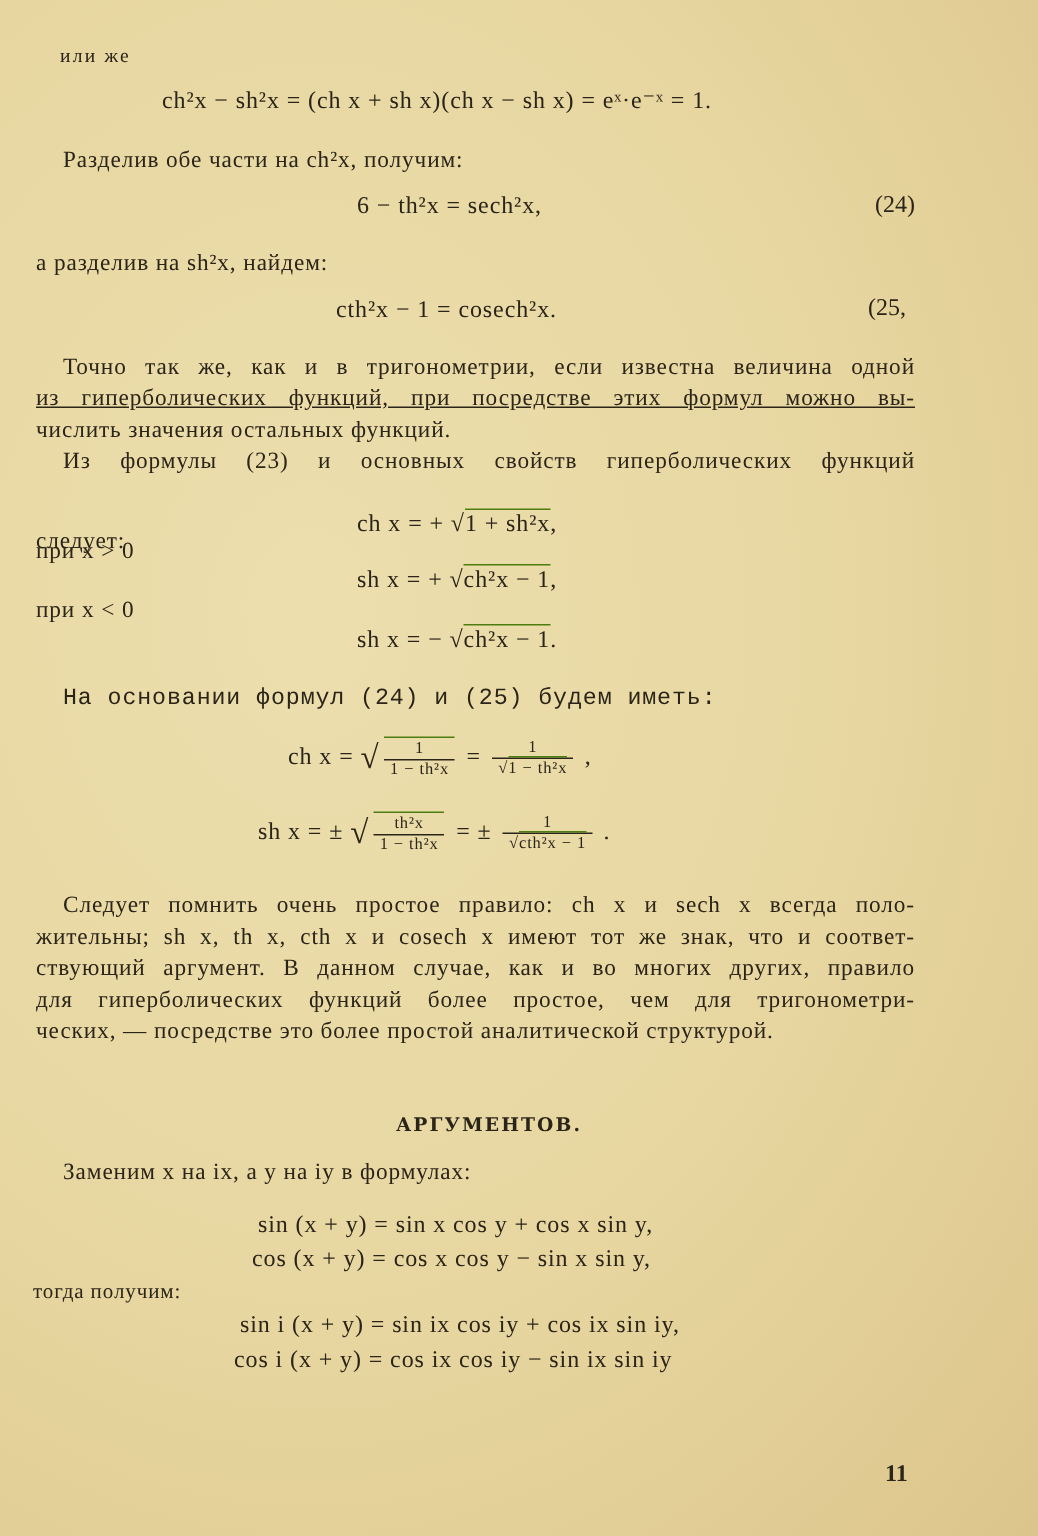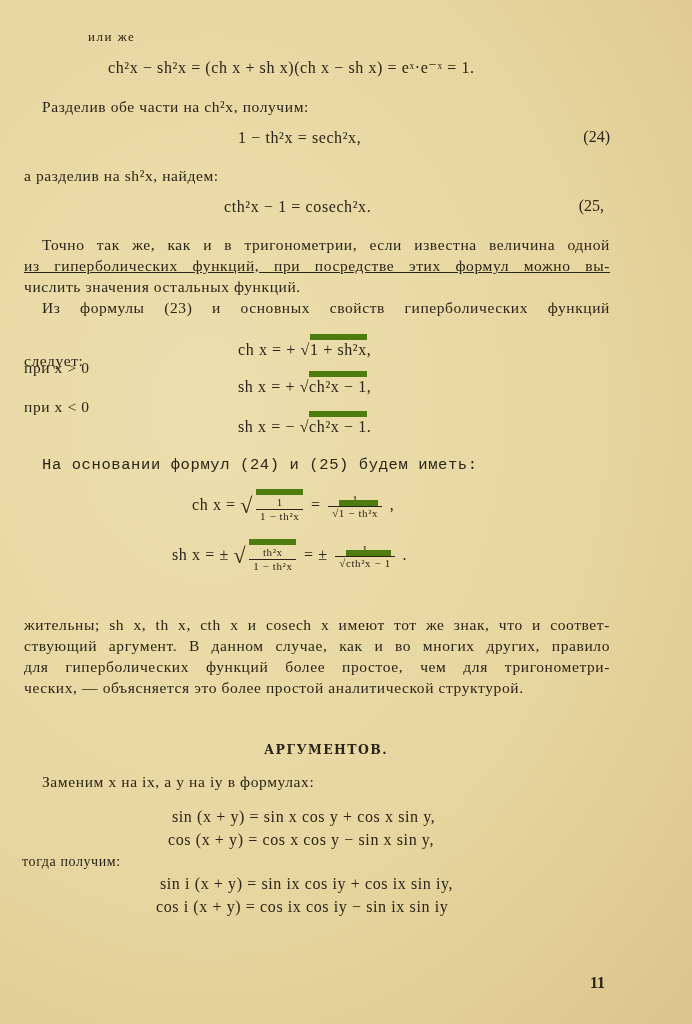--- a/index.html
+++ b/index.html
@@ -9,37 +9,37 @@
     font-family:"Liberation Serif","DejaVu Serif",serif;color:#2b2418;position:relative;}
   .page{position:absolute;left:0;top:0;width:692px;height:1024px;}
   .ln{position:absolute;white-space:nowrap;font-size:15.5px;line-height:20px;letter-spacing:0.6px;}
   .ind{left:42px;}
   .just{left:24px;width:586px;text-align:justify;text-align-last:justify;}
   .eq{font-size:16px;}
   .num{position:absolute;right:82px;font-size:16px;}
   .frac{display:inline-block;vertical-align:middle;text-align:center;font-size:11px;line-height:13px;margin:0 3px;}
   .frac .n{display:block;border-bottom:1px solid #2b2418;padding:0 4px;}
   .frac .d{display:block;padding:0 4px;}
-  .ov{border-top:6px solid #4d7c0f;padding-top:1px;}
+  .ov{border-top:1px solid #4d7c0f;padding-top:1px;}
   .rad{font-size:22px;vertical-align:middle;}
   .head{font-family:"DejaVu Serif",serif;font-weight:bold;font-size:12.5px;letter-spacing:1.4px;}
   .pnum{position:absolute;left:590px;top:928px;font-size:16px;font-weight:bold;margin-top:46px;}
 </style>
 </head>
 <body>
 
 <div class="page">
 
-  <div class="ln" style="left:40px;top:27px;font-size:13px;letter-spacing:1.5px;margin-left:48px;">или же</div>
+  <div class="ln" style="left:40px;top:27px;font-size:13px;letter-spacing:1.5px;">или же</div>
 
   <div class="ln eq" style="left:108px;top:58px;">ch²x − sh²x = (ch x + sh x)(ch x − sh x) = eˣ·e⁻ˣ = 1.</div>
 
   <div class="ln ind" style="top:97px;">Разделив обе части на ch²x, получим:</div>
 
-  <div class="ln eq" style="left:238px;top:128px;">1 − th²x = sech²x,</div>
+  <div class="ln eq" style="left:238px;top:128px;">6 − th²x = sech²x,</div>
   <div class="num" style="top:128px;">(24)</div>
 
   <div class="ln" style="left:24px;top:166px;">а разделив на sh²x, найдем:</div>
 
   <div class="ln eq" style="left:224px;top:197px;">cth²x − 1 = cosech²x.</div>
   <div class="num" style="top:197px;right:88px;">(25,</div>
 
   <div class="ln just" style="left:42px;width:568px;top:235px;">Точно так же, как и в тригонометрии, если известна величина одной</div>
   <div class="ln just" style="top:256px;text-decoration:underline;">из гиперболических функций, при посредстве этих формул можно вы-</div>
   <div class="ln" style="left:24px;top:277px;">числить значения остальных функций.</div>
@@ -66,24 +66,25 @@
   <div class="ln ind" style="top:455px;font-family:Liberation Mono, monospace;">На основании формул (24) и (25) будем иметь:</div>
 
   <div class="ln eq" style="left:192px;top:488px;line-height:34px;">
     <span>ch x = </span><span class="rad">√</span><span class="frac ov"><span class="n">1</span><span class="d">1 − th²x</span></span><span> = </span><span class="frac"><span class="n">1</span><span class="d"><span>√</span><span class="ov">1 − th²x</span></span></span><span> ,</span>
   </div>
 
   <div class="ln eq" style="left:172px;top:538px;line-height:34px;">
     <span>sh x = ± </span><span class="rad">√</span><span class="frac ov"><span class="n">th²x</span><span class="d">1 − th²x</span></span><span> = ± </span><span class="frac"><span class="n">1</span><span class="d"><span>√</span><span class="ov">cth²x − 1</span></span></span><span> .</span>
   </div>
 
+  <div class="ln just" style="left:42px;width:568px;top:594px;">Следует помнить очень простое правило: ch x и sech x всегда поло-</div>
   <div class="ln just" style="top:615px;">жительны; sh x, th x, cth x и cosech x имеют тот же знак, что и соответ-</div>
   <div class="ln just" style="top:636px;">ствующий аргумент. В данном случае, как и во многих других, правило</div>
   <div class="ln just" style="top:657px;">для гиперболических функций более простое, чем для тригонометри-</div>
-  <div class="ln" style="left:24px;top:678px;">ческих, — объясняется это более простой аналитической структурой.</div>
+  <div class="ln" style="left:24px;top:678px;">ческих, — посредстве это более простой аналитической структурой.</div>
 
   <div class="ln head" style="left:264px;top:740px;">АРГУМЕНТОВ.</div>
 
   <div class="ln ind" style="top:772px;">Заменим x на ix, а y на iy в формулах:</div>
 
   <div class="ln eq" style="left:172px;top:807px;">sin (x + y) = sin x cos y + cos x sin y,</div>
   <div class="ln eq" style="left:168px;top:830px;">cos (x + y) = cos x cos y − sin x sin y,</div>
 
   <div class="ln" style="left:22px;top:852px;font-size:14px;">тогда получим:</div>
 

